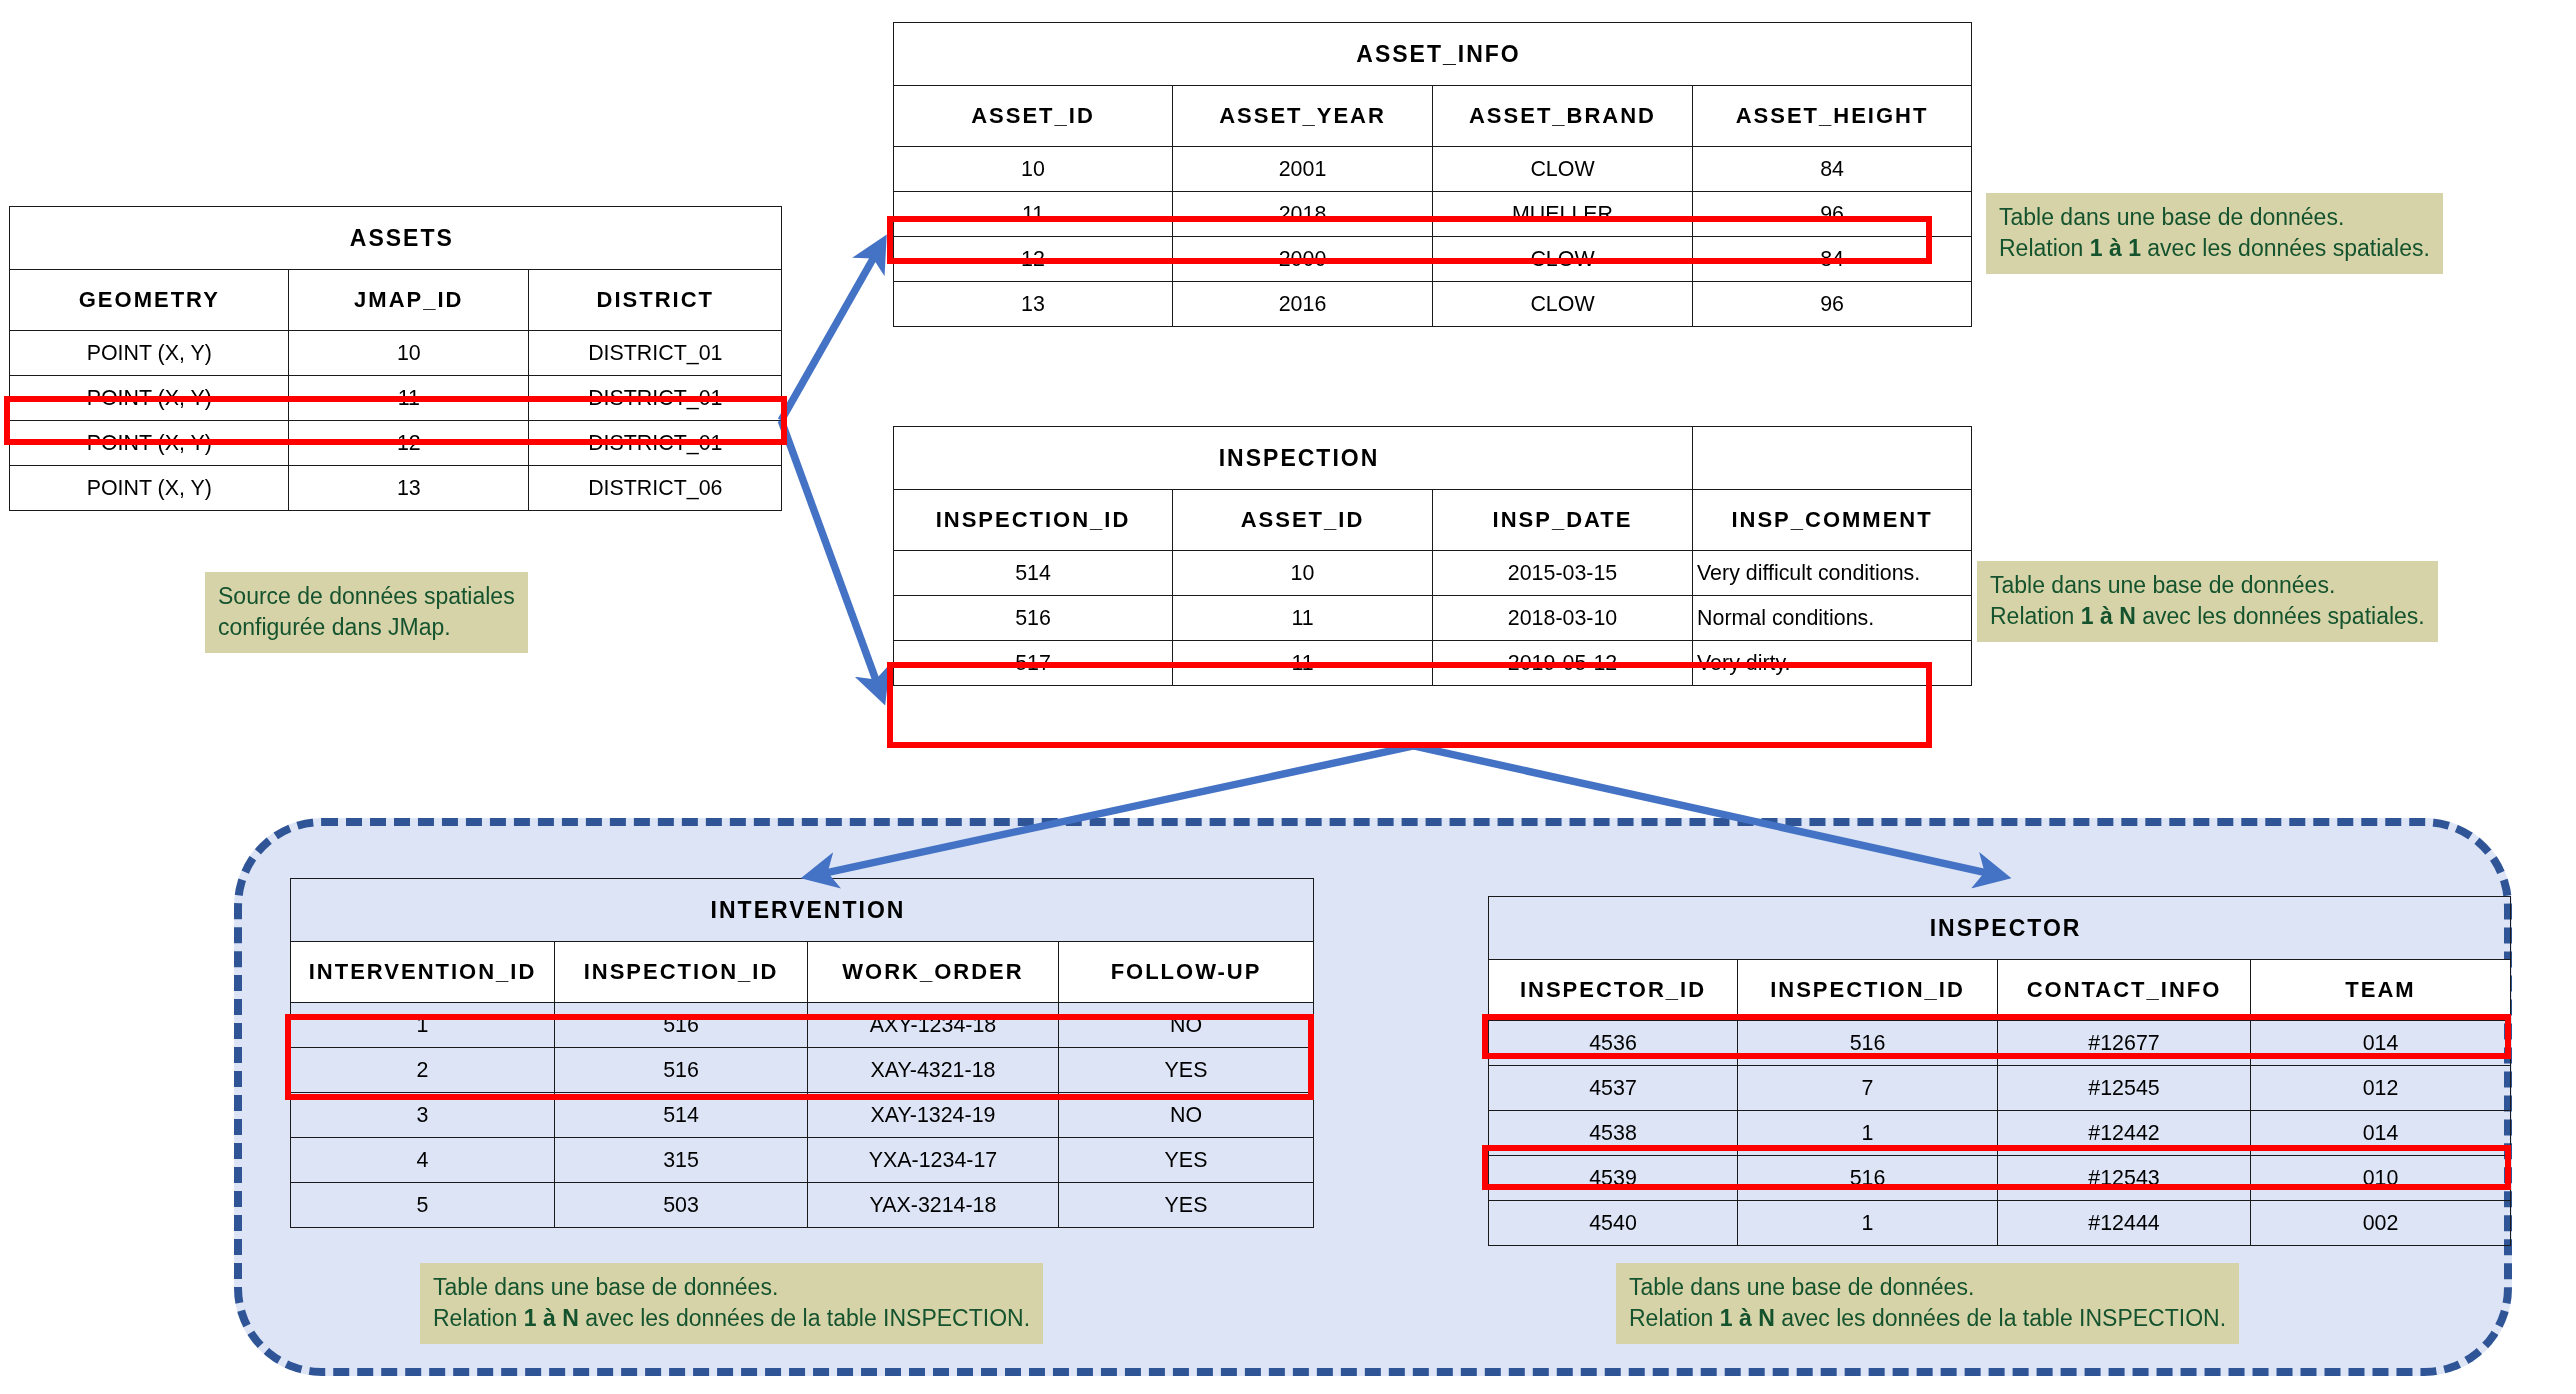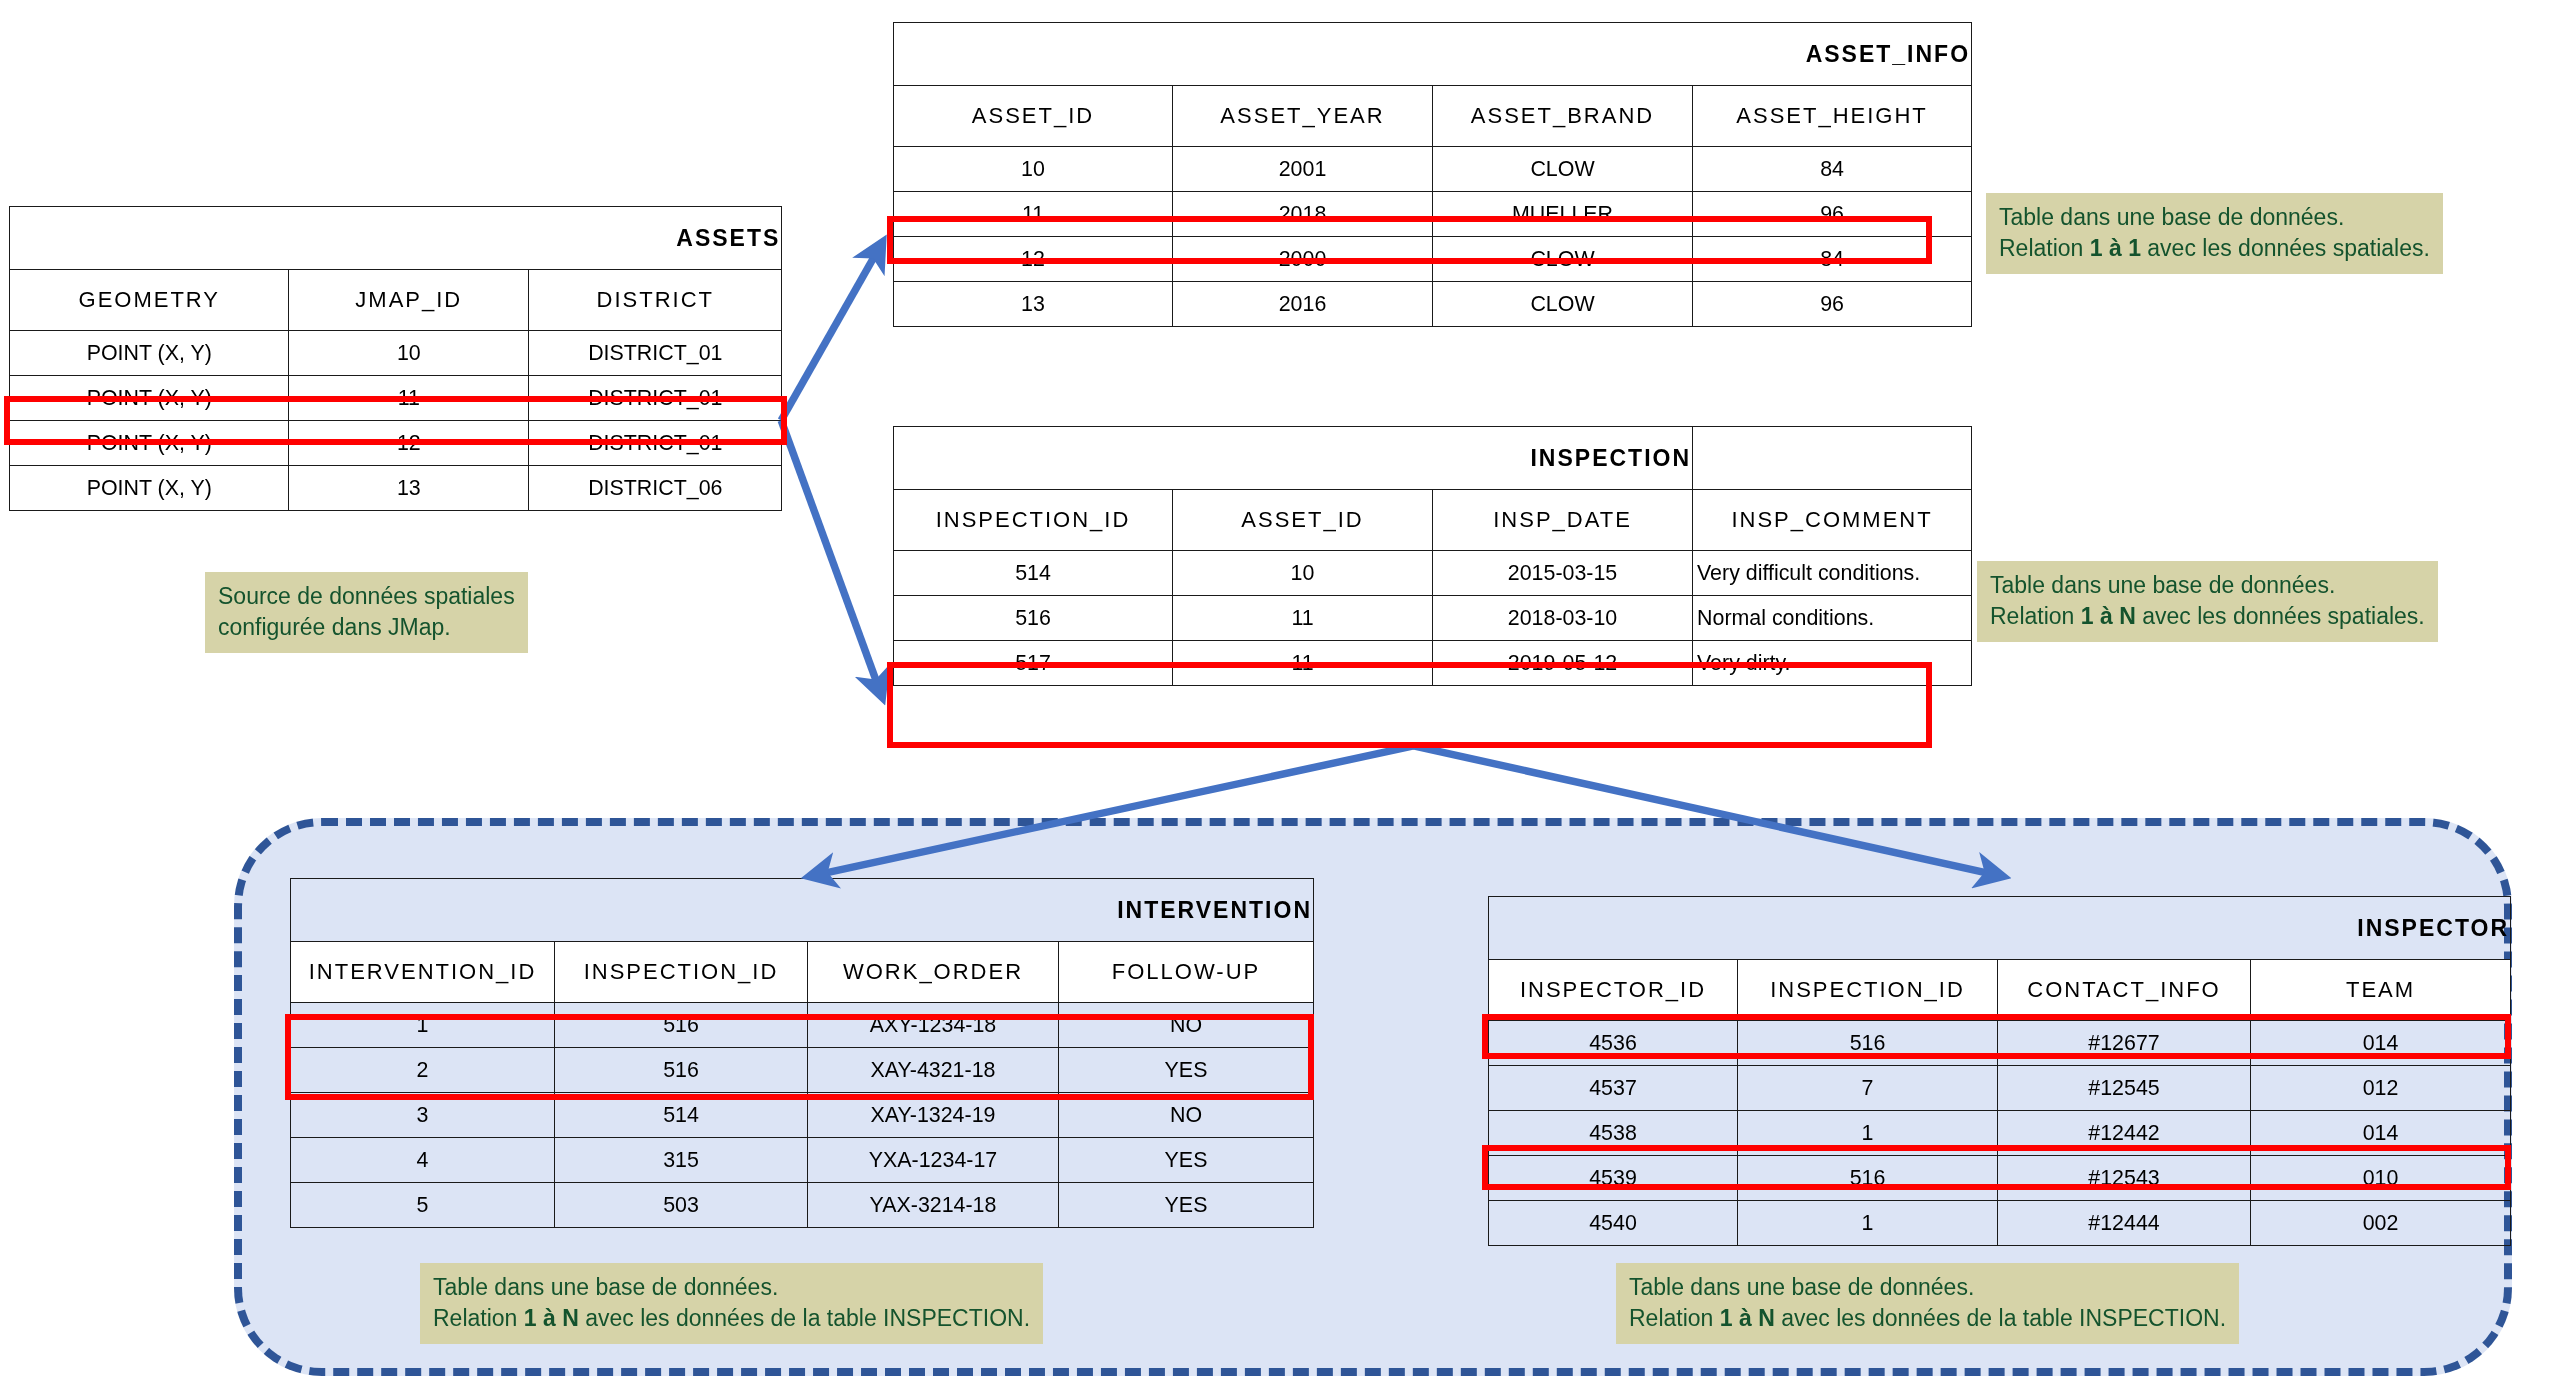--- a/index.html
+++ b/index.html
@@ -37,26 +37,26 @@
     border: 1.9px solid #1a1a1a;
     text-align: center;
     vertical-align: middle;
     color: #000;
     background: #ffffff;
   }
   .db-table .title-cell {
     font-weight: bold;
     font-size: 23px;
     letter-spacing: 2px;
-    text-align: right;
+    text-align: center;
     padding-left: 13px;
     height: 60px;
   }
   .db-table .head-cell {
-    font-weight: normal;
+    font-weight: bold;
     font-size: 22px;
     letter-spacing: 2px;
     height: 58px;
   }
   .db-table .data-cell {
     font-size: 21.4px;
     height: 42px;
   }
   .db-table .cell-left {
     text-align: left;

